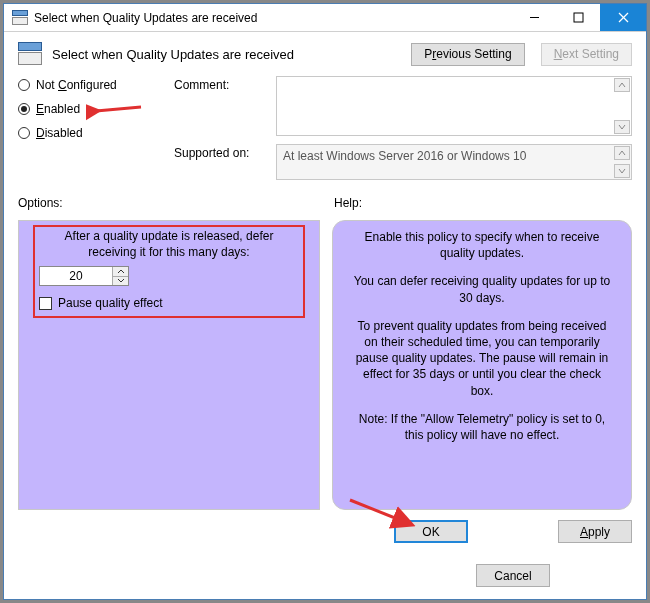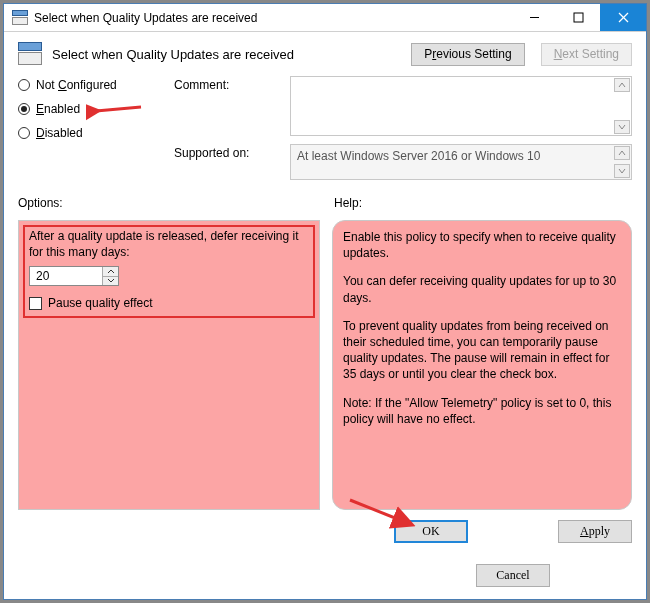--- a/index.html
+++ b/index.html
@@ -126,21 +126,21 @@
 
   .right-fields {
     flex: 1;
     display: flex;
     flex-direction: column;
     gap: 8px;
   }
   .field-row {
     display: flex;
     align-items: flex-start;
-    gap: 24px;
+    gap: 10px;
   }
   .field-label {
     width: 92px;
     padding-top: 2px;
   }
   .textbox {
     flex: 1;
     border: 1px solid #c8c8c8;
     background: #fff;
     position: relative;
@@ -169,24 +169,25 @@
 
   .panels {
     display: flex;
     padding: 4px 14px 0 14px;
     gap: 12px;
     flex: 1;
     min-height: 0;
   }
   .panel {
     border: 1px solid #c8c8c8;
-    background: #fca5a5;
-    padding: 8px 10px;
+    background: #c4b5fd;
+    padding: 8px 20px;
     overflow: auto;
     font-size: 12px;
+    text-align: center;
   }
   .panel.options { width: 302px; }
   .panel.help { flex: 1; line-height: 1.35; border-radius: 13px; }
 
   .highlight-box {
     outline: 2px solid #e03030;
     outline-offset: -2px;
     padding-bottom: 6px;
     margin: -4px -6px 4px -6px;
     padding: 4px 6px 8px 6px;
@@ -399,21 +400,21 @@
     </div>
 
     <div class="panel help">
       <p class="help-p">Enable this policy to specify when to receive quality updates.</p>
       <p class="help-p">You can defer receiving quality updates for up to 30 days.</p>
       <p class="help-p">To prevent quality updates from being received on their scheduled time, you can temporarily pause quality updates. The pause will remain in effect for 35 days or until you clear the check box.</p>
       <p class="help-p">Note: If the "Allow Telemetry" policy is set to 0, this policy will have no effect.</p>
     </div>
   </div>
 
-  <div class="footer" style="position:relative;font-family:Liberation Serif, serif;">
+  <div class="footer" style="position:relative;">
     <div class="arrow" style="left:340px; top:-14px;">
       <svg width="80" height="36">
           <defs>
             <marker id="ah2" markerWidth="8" markerHeight="8" refX="6" refY="4" orient="auto">
               <path d="M0,0 L8,4 L0,8 Z" fill="#e03030"></path>
             </marker>
           </defs>
           <line x1="6" y1="4" x2="66" y2="28" stroke="#e03030" stroke-width="3" marker-end="url(#ah2)"></line>
         </svg>
     </div>

